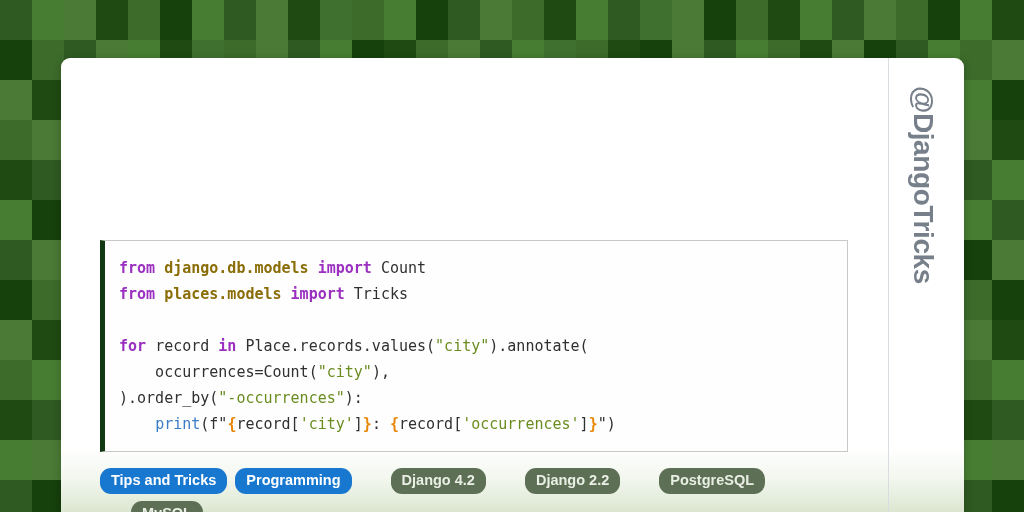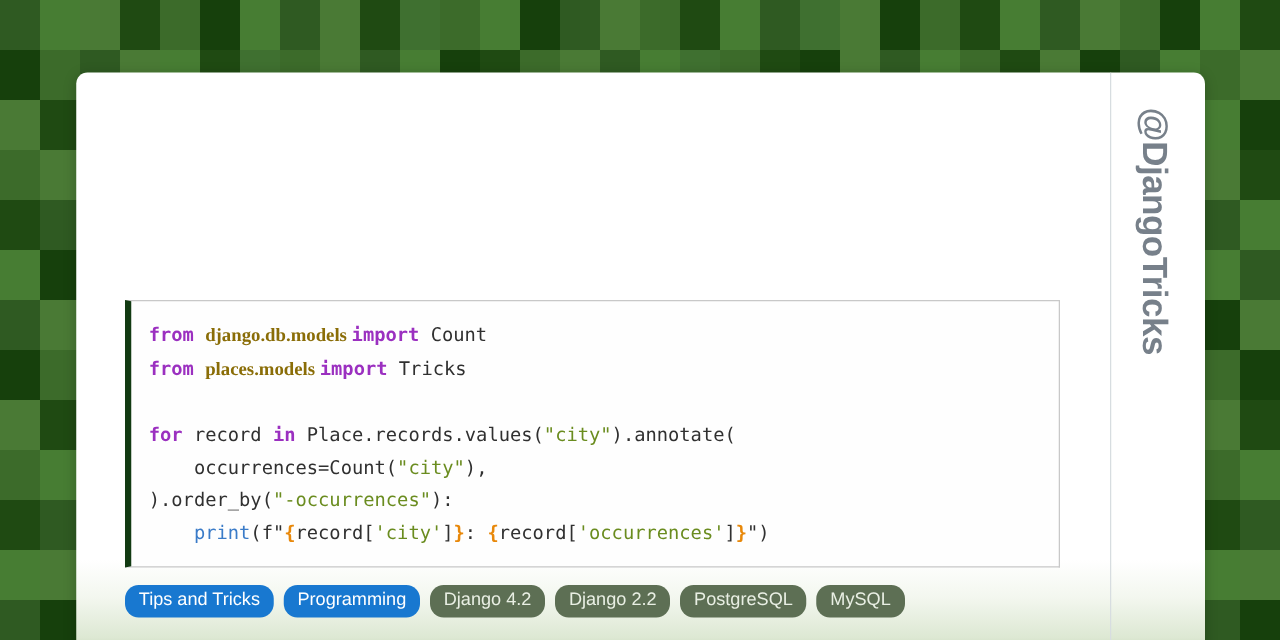--- a/index.html
+++ b/index.html
@@ -96,21 +96,21 @@
   }
   pre.code {
     margin: 0;
     font-family: "DejaVu Sans Mono", monospace;
     font-size: 15px;
     line-height: 26px;
     color: #303030;
     white-space: pre;
   }
   .k  { color: #9b30c0; font-weight: bold; }   
-  .mod{ color: #8a6d07; font-weight: bold; font-family: Liberation Serif, serif; }   
+  .mod{ color: #8a6d07; font-weight: bold; }   
   .s  { color: #6a8c1f; }                      
   .fn { color: #3a7bc8; }                      
   .br { color: #e8880a; font-weight: bold; }   
   .p  { color: #303030; }                      
 
   
   #tags {
     position: absolute;
     left: 39px;
     top: 410px;
@@ -118,26 +118,26 @@
     display: flex;
     flex-wrap: wrap;
     gap: 7px 8px;
   }
   .tag {
     display: inline-block;
     padding: 3px 11px 4px 11px;
     border-radius: 11px;
     font-size: 14.5px;
     line-height: 19px;
-    font-weight: 400;
+    font-weight: 700;
     color: #ffffff;
     white-space: nowrap;
   }
   .tag.blue { background: #1878d0; }
-  .tag.gray { background: #5d6f54; color: #e9efe4; }
+  .tag.gray { background: #5d6f54; color: #e9efe4; margin-left: 31px; }
 
   
   #handle-wrap {
     position: absolute;
     left: 827px;
     top: 0;
     width: 76px;
     height: 470px;
   }
   #handle {

